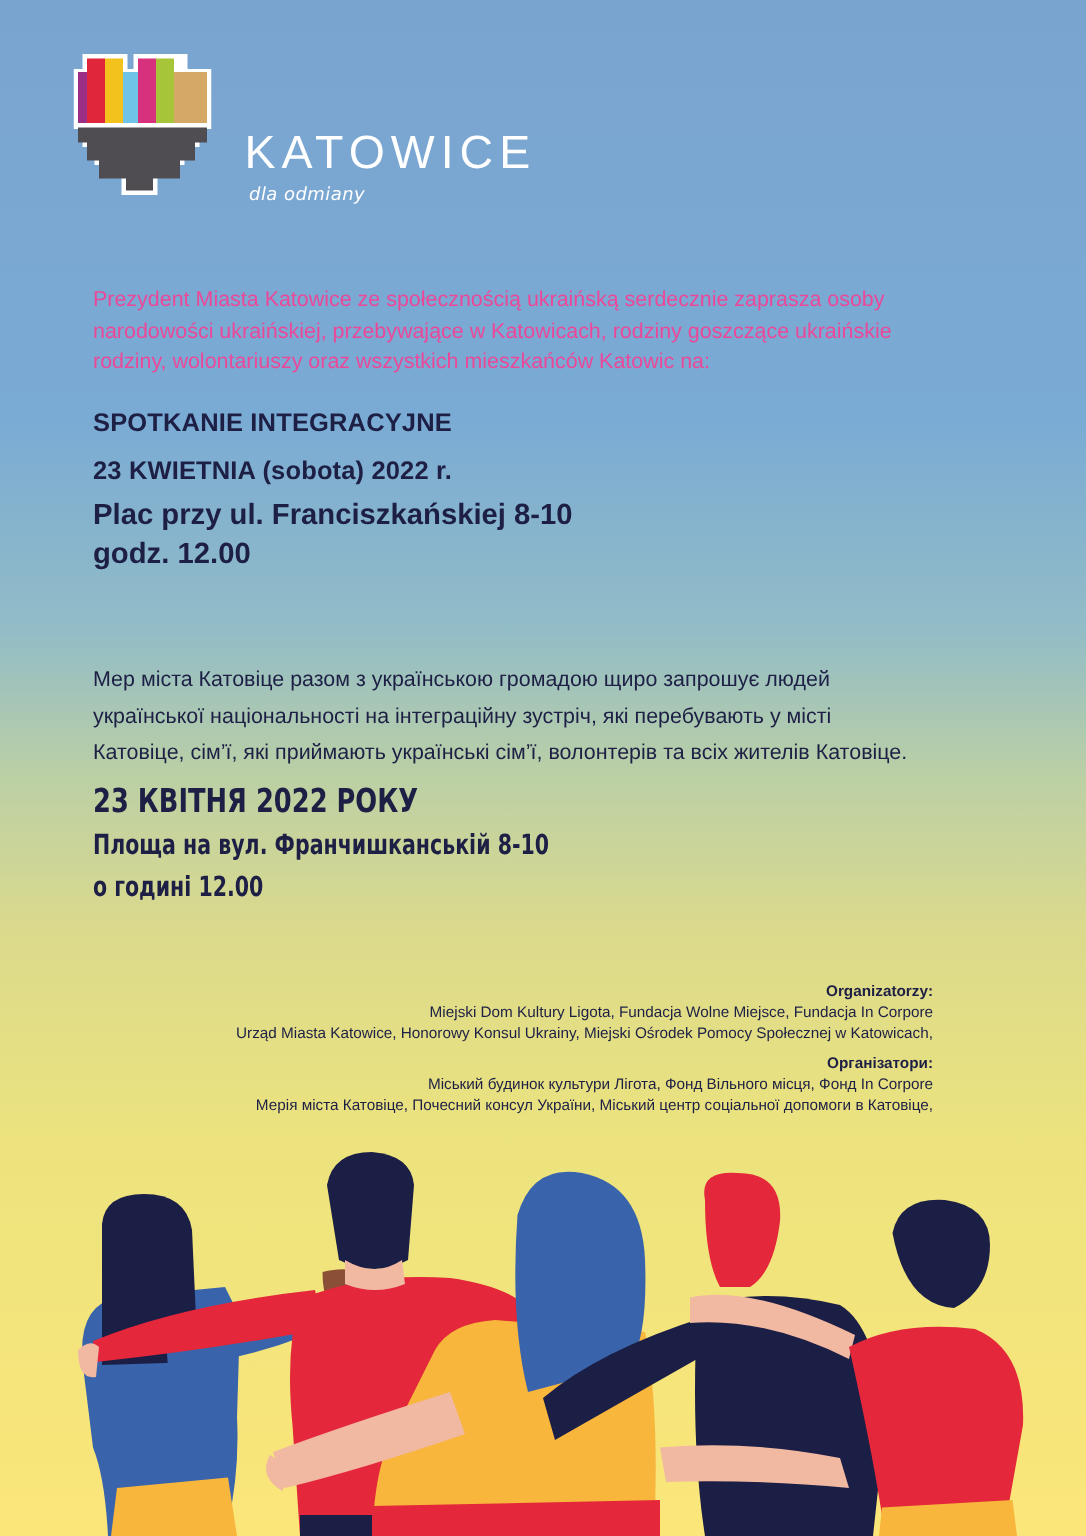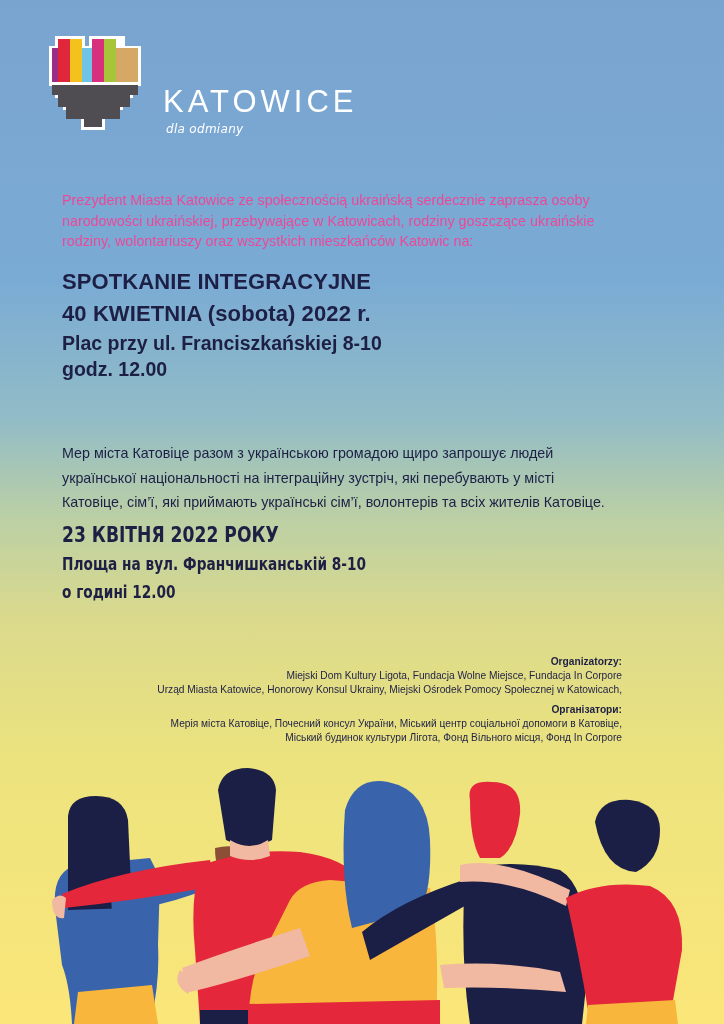--- a/index.html
+++ b/index.html
@@ -19,21 +19,21 @@
   }
   .brand-tag {
     font-family: "DejaVu Sans", sans-serif; color: #fff; font-size: 12px;
     font-style: italic; margin-top: 3px; margin-left: 3px; letter-spacing: 0.3px;
   }
   .intro-pl {
     position: absolute; left: 62px; top: 190px; width: 600px;
     font-size: 14.3px; line-height: 20.5px; color: #ec4899;
   }
   .headline-pl { position: absolute; left: 62px; top: 266px; }
-  .hl1, .hl2 { font-size: 22px; font-weight: 700; line-height: 32px; color: #1d1f45; letter-spacing: 0.1px; }
+  .hl1, .hl2 { font-size: 17px; font-weight: 700; line-height: 32px; color: #1d1f45; letter-spacing: 0.1px; }
   .hl3, .hl4 { font-size: 19.5px; font-weight: 700; line-height: 26px; color: #1d1f45; }
   .intro-ua {
     position: absolute; left: 62px; top: 441px; width: 650px;
     font-size: 14.3px; line-height: 24.5px; color: #1d1f45;
   }
   .headline-ua { position: absolute; left: 62px; top: 520px; }
   .ua1 { font-family: "DejaVu Sans", sans-serif; font-size: 22px; font-weight: 700; line-height: 30px; color: #1d1f45; transform: scaleX(0.78); transform-origin: left; white-space: nowrap; }
   .ua2 { font-family: "DejaVu Sans", sans-serif; font-size: 18.5px; font-weight: 700; line-height: 28px; color: #1d1f45; transform: scaleX(0.74); transform-origin: left; white-space: nowrap; }
   .ua3 { font-family: "DejaVu Sans", sans-serif; font-size: 18.5px; font-weight: 700; line-height: 28px; color: #1d1f45; transform: scaleX(0.74); transform-origin: left; white-space: nowrap; }
   .org { position: absolute; left: 62px; font-size: 10.2px; line-height: 14px; color: #1d1f45; width: 560px; text-align: right; }
@@ -65,21 +65,21 @@
 </div>
 
 <div class="intro-pl">
   <div>Prezydent Miasta Katowice ze społecznością ukraińską serdecznie zaprasza osoby</div>
   <div>narodowości ukraińskiej, przebywające w Katowicach, rodziny goszczące ukraińskie</div>
   <div>rodziny, wolontariuszy oraz wszystkich mieszkańców Katowic na:</div>
 </div>
 
 <div class="headline-pl">
   <div class="hl1">SPOTKANIE INTEGRACYJNE</div>
-  <div class="hl2">40 KWIETNIA (sobota) 2022 r.</div>
+  <div class="hl2">23 KWIETNIA (sobota) 2022 r.</div>
   <div class="hl3">Plac przy ul. Franciszkańskiej 8-10</div>
   <div class="hl4">godz. 12.00</div>
 </div>
 
 <div class="intro-ua">
   <div>Мер міста Катовіце разом з українською громадою щиро запрошує людей</div>
   <div>української національності на інтеграційну зустріч, які перебувають у місті</div>
   <div>Катовіце, сім’ї, які приймають українські сім’ї, волонтерів та всіх жителів Катовіце.</div>
 </div>
 
@@ -89,22 +89,22 @@
   <div class="ua3">о годині 12.00</div>
 </div>
 
 <div class="org org-pl">
   <div class="org-title">Organizatorzy:</div>
   <div>Miejski Dom Kultury Ligota, Fundacja Wolne Miejsce, Fundacja In Corpore</div>
   <div>Urząd Miasta Katowice, Honorowy Konsul Ukrainy, Miejski Ośrodek Pomocy Społecznej w Katowicach,</div>
 </div>
 <div class="org org-ua">
   <div class="org-title">Організатори:</div>
+  <div>Міський будинок культури Лігота, Фонд Вільного місця, Фонд In Corpore</div>
   <div>Мерія міста Катовіце, Почесний консул України, Міський центр соціальної допомоги в Катовіце,</div>
-  <div>Міський будинок культури Лігота, Фонд Вільного місця, Фонд In Corpore</div>
 </div>
 
 <svg class="illustration" viewBox="0 0 724 264">
 
   <g>
     <path d="M55 148 Q52 110 78 105 L150 98 L160 118 L158 185 Q160 225 150 264 L72 264 Q70 225 62 205 Z" fill="#3963ab"></path>
     <path d="M78 232 L152 225 L158 264 L74 264 Z" fill="#f8b63c"></path>
     <path d="M68 56 Q70 36 96 36 Q124 36 128 60 L132 148 L68 150 Z" fill="#1b1e45"></path>
     <path d="M110 124 Q160 112 215 102 L230 118 Q180 145 112 152 Z" fill="#3963ab"></path>
     <path d="M215 88 Q240 82 248 96 Q246 112 228 118 Q215 112 215 88 Z" fill="#8a4f35"></path>

